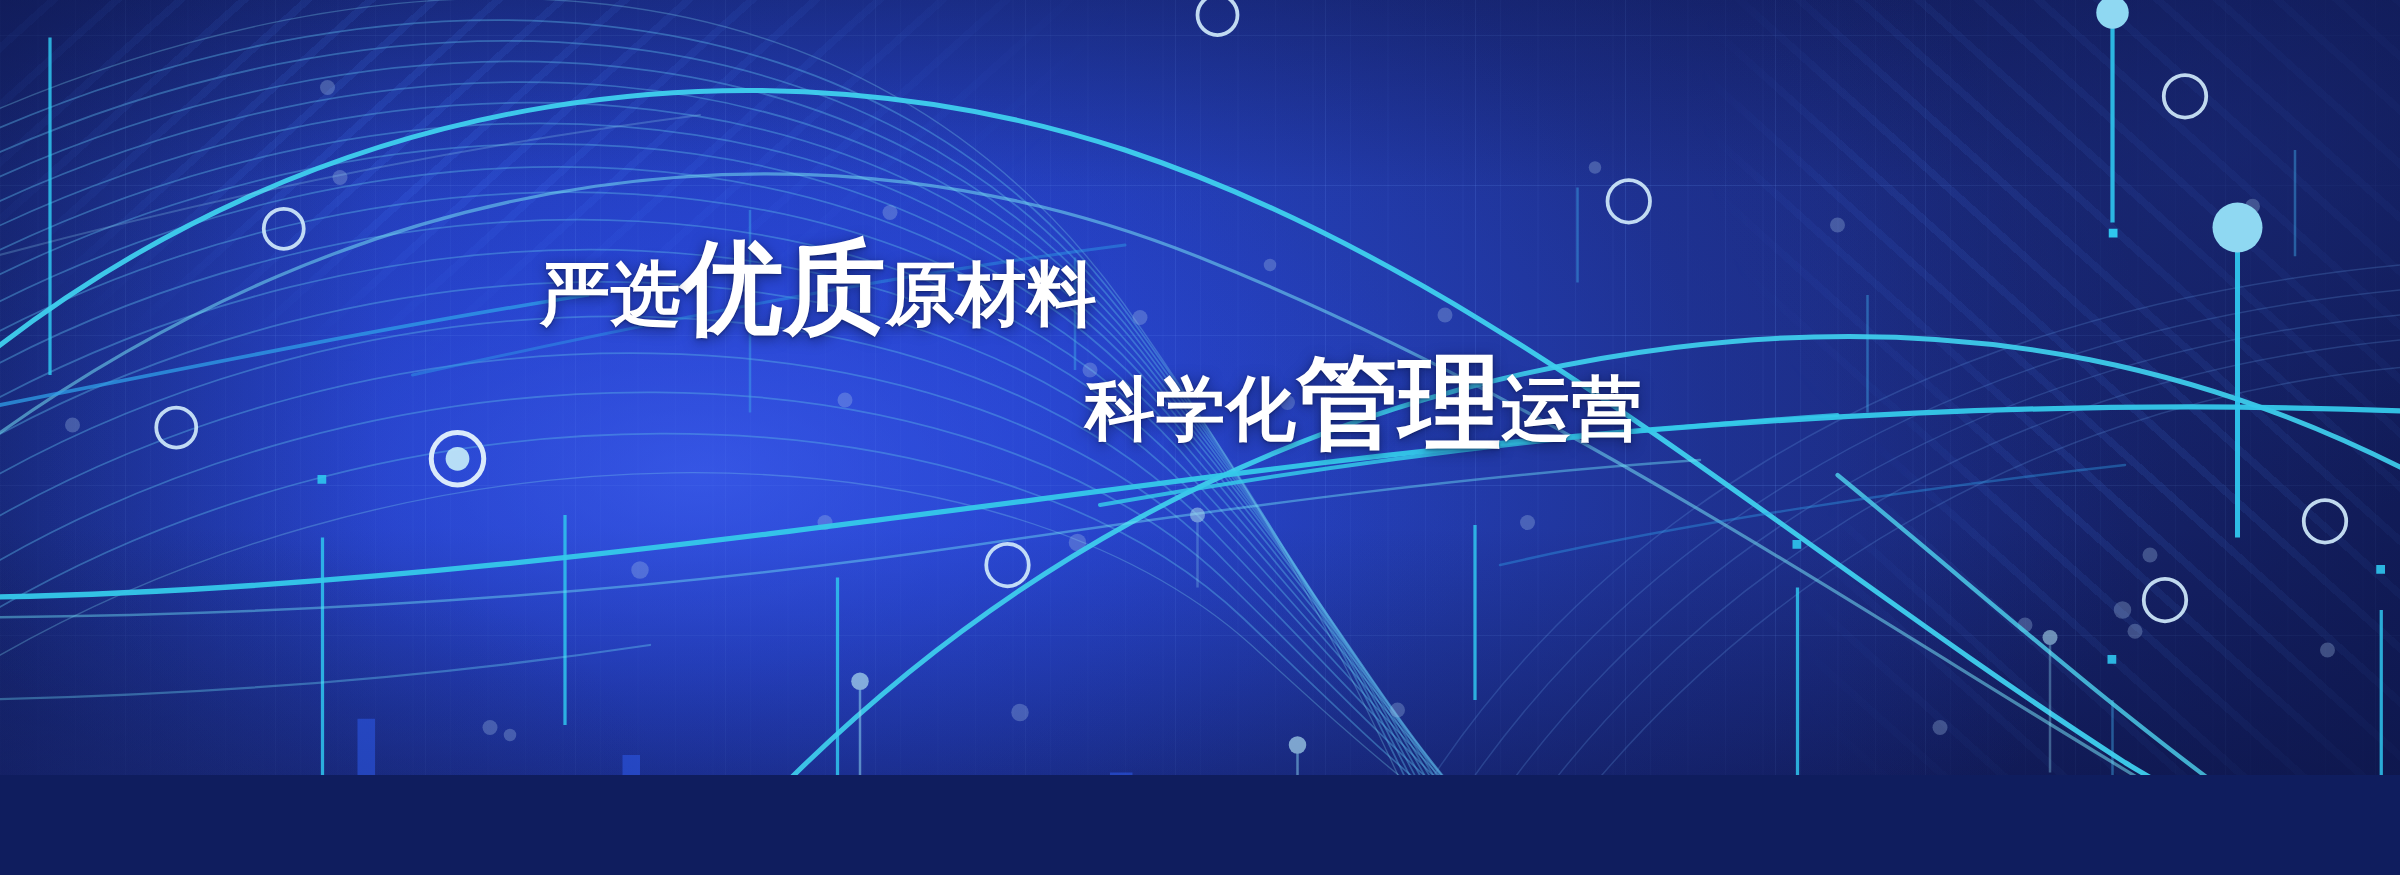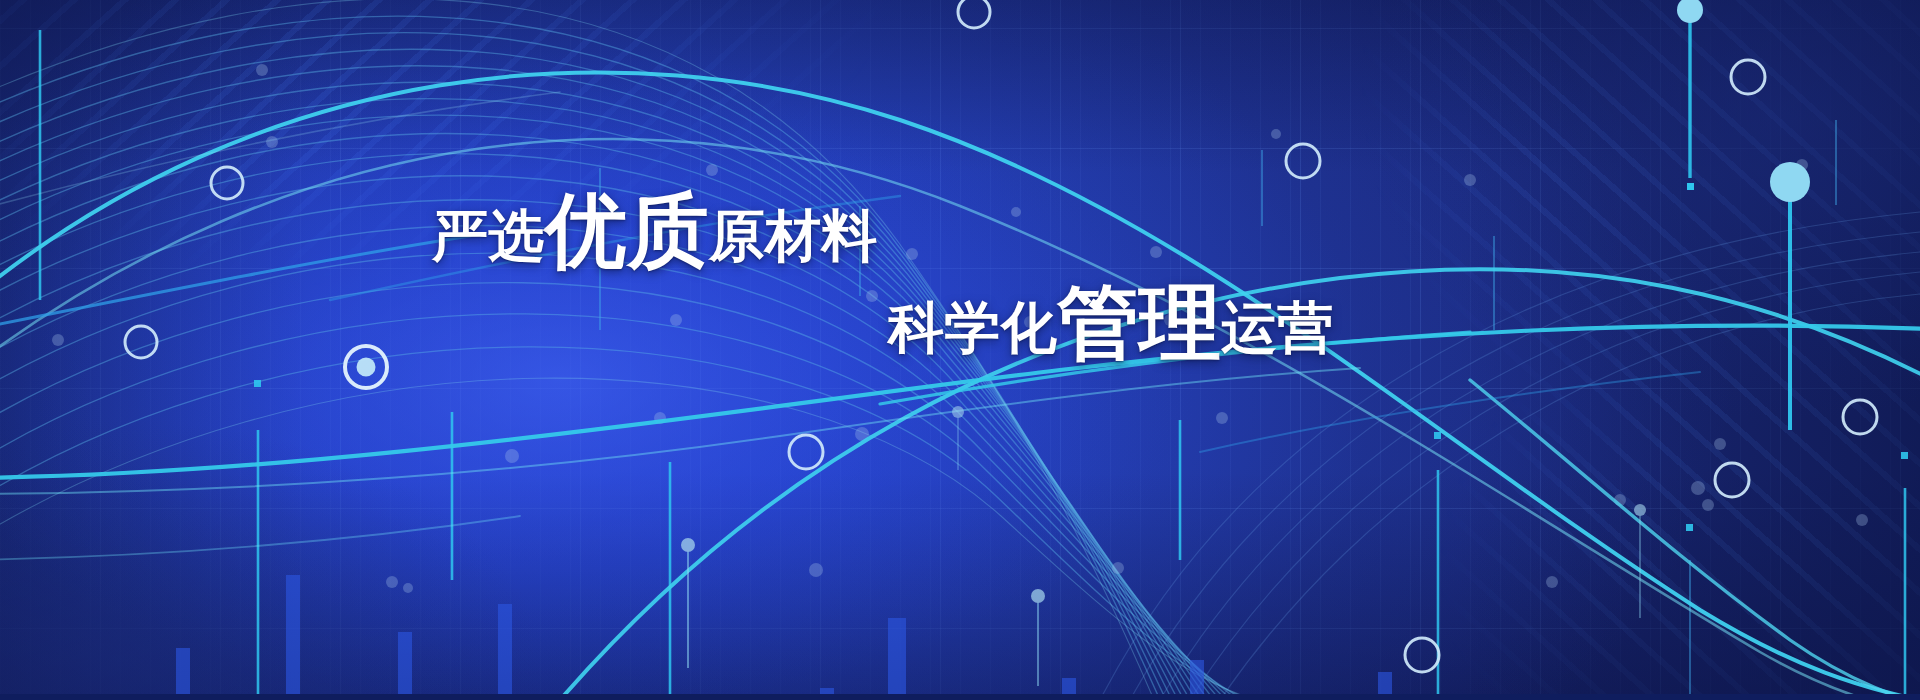--- a/index.html
+++ b/index.html
@@ -2,21 +2,21 @@
 <html><head>
 <meta charset="utf-8">
 <title>Banner</title>
 <style>
   html,body{margin:0;padding:0;background:#0f1d5e;}
   *{box-sizing:border-box;}
 
   #banner{
     position:relative;
     width:1920px;
-    height:694px;
+    height:620px;
     overflow:hidden;
     font-family:"Liberation Sans","DejaVu Sans",sans-serif;
     background:#1b2a86;
   }
 
   
   .layer{position:absolute;inset:0;pointer-events:none;}
 
   .bg-base{
     background:
@@ -95,21 +95,21 @@
   }
   .line{
     position:absolute;
     white-space:nowrap;
     color:#ffffff;
     font-weight:bold;
     letter-spacing:.02em;
     text-shadow:0 3px 10px rgba(8,16,60,.55), 0 1px 2px rgba(8,16,60,.5);
   }
   .line1{ left:432px; top:190px; }
-  .line2{ left:888px; top:282px;text-align:right; }
+  .line2{ left:868px; top:282px;text-align:right; }
 
   .sm{ font-size:56px; line-height:1; vertical-align:baseline; }
   .lg{ font-size:82px; line-height:1; vertical-align:baseline; letter-spacing:0; }
 
   .line1 .sm{ position:relative; top:-4px; }
   .line2 .sm{ position:relative; top:-4px; }
 </style>
 </head>
 <body>
 

